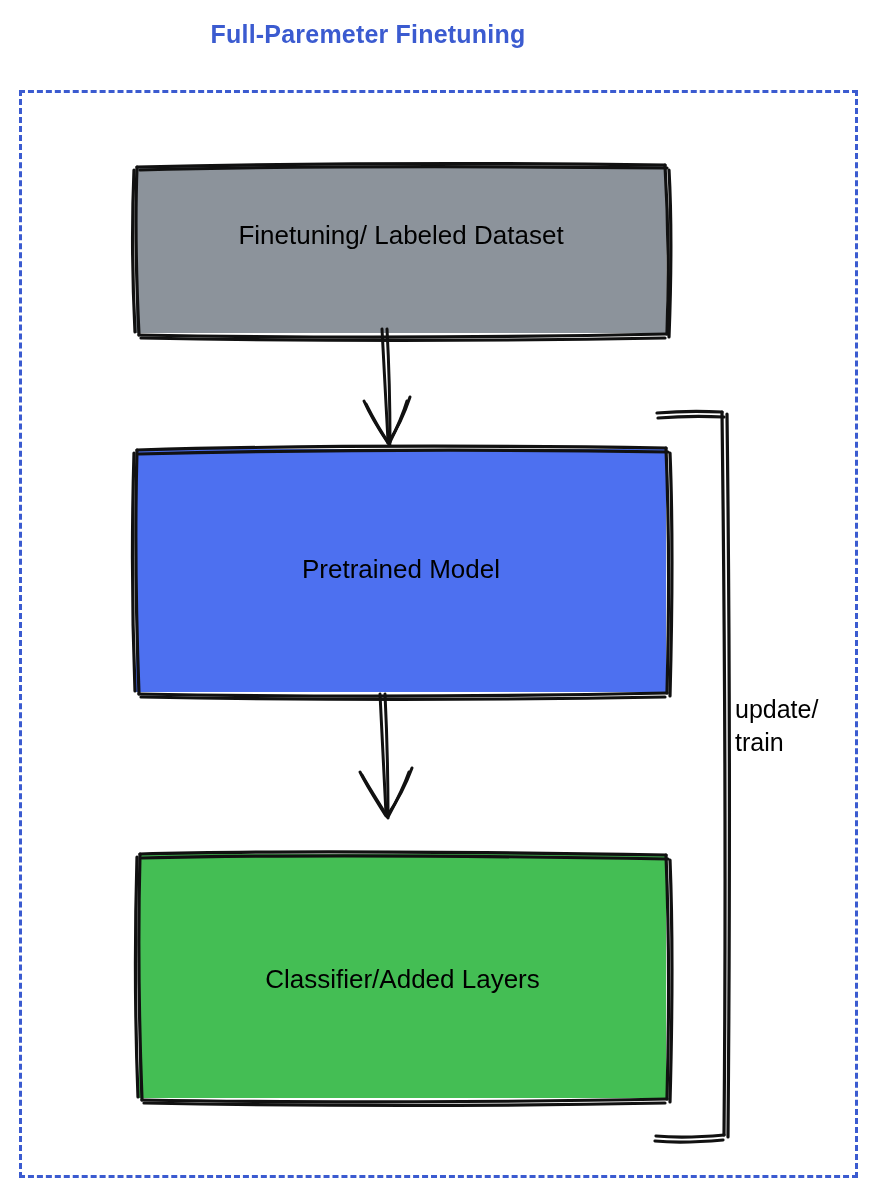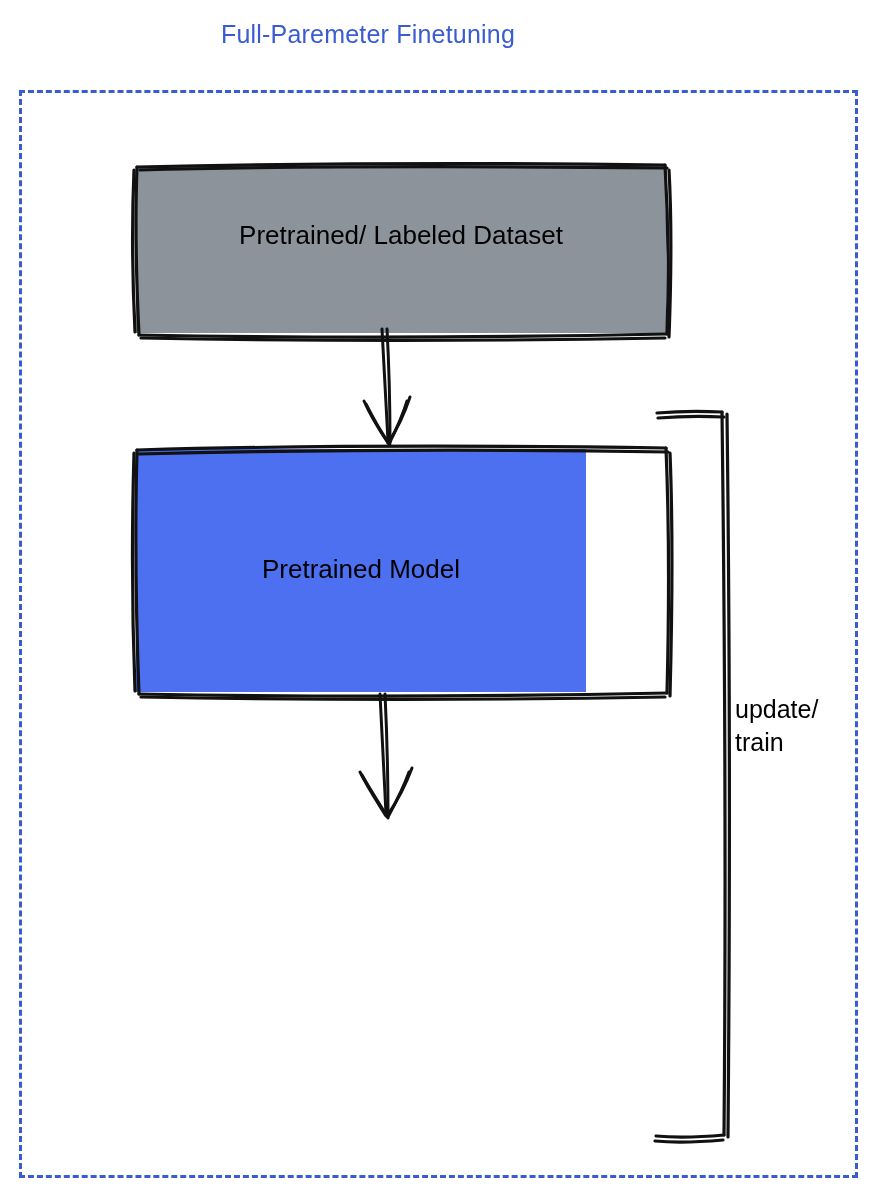--- a/index.html
+++ b/index.html
@@ -24,21 +24,21 @@
     height: 1200px;
   }
 
   .diagram-title {
     position: absolute;
     left: 0;
     top: 20px;
     width: 736px;
     text-align: center;
     font-size: 25px;
-    font-weight: normal;
+    font-weight: bold;
     color: #3b5bd0;
     letter-spacing: 0.2px;
     font-family: "Liberation Sans", sans-serif;
   }
 
   .dashed-frame {
     position: absolute;
     left: 19px;
     top: 90px;
     width: 839px;
@@ -75,21 +75,21 @@
     top: 166px;
     width: 530px;
     height: 167px;
   }
   #node-dataset .fill { background: #8c939b; }
   #node-dataset .label { top: 55px; }
 
   #node-pretrained {
     left: 136px;
     top: 449px;
-    width: 450px;
+    width: 530px;
     height: 243px;
     padding-left: 20px;
   }
   #node-pretrained .fill { background: #4d70f0; }
   #node-pretrained .label { top: 106px; }
 
   #node-classifier {
     left: 139px;
     top: 854px;
     width: 527px;
@@ -137,21 +137,21 @@
         <path d="M17,13 C150,10 330,8 545,11"></path>
         <path d="M20,16 C170,12 360,12 547,14"></path>
         <path d="M545,11 C548,60 549,120 547,180"></path>
         <path d="M549,16 C552,70 551,130 549,183"></path>
         <path d="M547,180 C400,183 190,184 19,181"></path>
         <path d="M545,184 C380,187 180,187 21,184"></path>
         <path d="M19,181 C16,120 15,65 17,13"></path>
         <path d="M15,178 C12,118 12,62 14,16"></path>
       </g>
     </svg>
-    <div class="label">Pretrained/ Labeled Dataset</div>
+    <div class="label">Finetuning/ Labeled Dataset</div>
   </div>
 
   <svg class="sketch-svg" style="left:340px;top:325px;width:120px;height:135px;" viewBox="0 0 120 135">
     <g fill="none" stroke="#111111" stroke-width="3" stroke-linecap="round">
       <path d="M42,4 C44,40 46,78 48,116"></path>
       <path d="M47,4 C49,40 50,80 50,118"></path>
       <path d="M24,76 C31,92 40,106 48,118"></path>
       <path d="M26,79 C34,95 43,110 50,120"></path>
       <path d="M70,72 C64,90 56,106 48,118"></path>
       <path d="M67,76 C62,93 55,107 49,119"></path>
@@ -179,20 +179,36 @@
     <g fill="none" stroke="#111111" stroke-width="3" stroke-linecap="round">
       <path d="M40,4 C42,45 44,85 46,124"></path>
       <path d="M45,4 C47,45 48,88 48,126"></path>
       <path d="M20,82 C28,98 38,113 46,126"></path>
       <path d="M22,85 C31,101 41,116 48,128"></path>
       <path d="M72,78 C65,97 56,113 47,126"></path>
       <path d="M69,82 C63,99 55,114 48,127"></path>
     </g>
   </svg>
 
+  <div class="node" id="node-classifier">
+    <div class="fill"></div>
+    <svg class="sketch-svg" style="left:-16px;top:-14px;width:575px;height:282px;" viewBox="0 0 575 282">
+      <g fill="none" stroke="#111111" stroke-width="3.2" stroke-linecap="round">
+        <path d="M17,14 C160,10 350,12 543,15"></path>
+        <path d="M19,18 C180,14 370,16 545,19"></path>
+        <path d="M543,15 C546,88 546,182 544,259"></path>
+        <path d="M547,20 C550,94 549,188 547,262"></path>
+        <path d="M544,259 C400,262 190,263 19,260"></path>
+        <path d="M542,263 C380,266 180,266 21,263"></path>
+        <path d="M19,260 C16,182 15,88 17,14"></path>
+        <path d="M15,257 C12,180 12,86 14,17"></path>
+      </g>
+    </svg>
+    <div class="label">Classifier/Added Layers</div>
+  </div>
 
   <svg class="sketch-svg" style="left:640px;top:400px;width:110px;height:760px;" viewBox="0 0 110 760">
     <g fill="none" stroke="#111111" stroke-width="3.2" stroke-linecap="round">
       <path d="M17,13 C40,11 62,11 82,12"></path>
       <path d="M18,18 C42,16 64,16 84,17"></path>
       <path d="M82,12 C85,250 86,500 84,735"></path>
       <path d="M87,14 C90,252 90,502 88,737"></path>
       <path d="M84,735 C62,737 38,738 16,736"></path>
       <path d="M83,740 C60,742 36,743 15,741"></path>
     </g>

